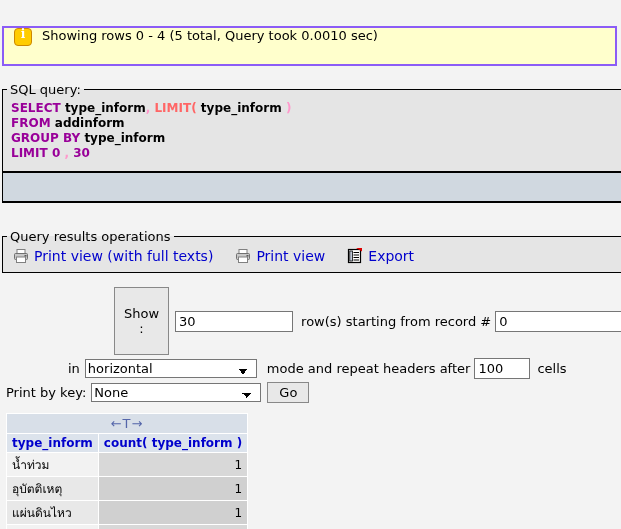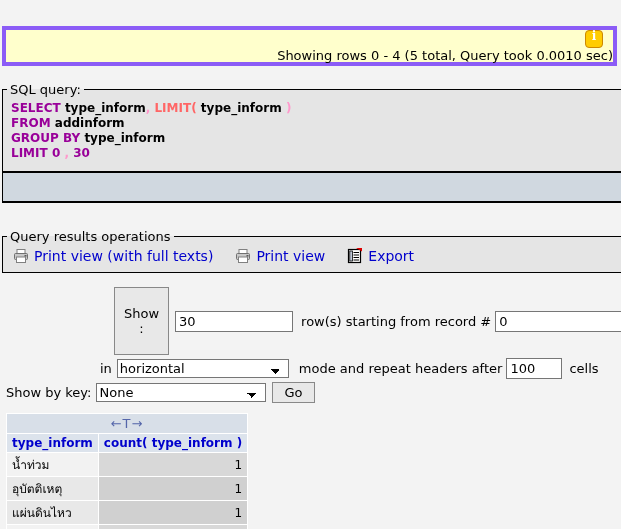--- a/index.html
+++ b/index.html
@@ -15,26 +15,25 @@
     color: #000000;
     overflow: hidden;
   }
 
   
   .notice-bar {
     margin: 26px 0 0 2px;
     width: 615px;
     box-sizing: border-box;
     background: #ffffcc;
-    border: 4px solid #8b5cf6;
+    border: 2px solid #8b5cf6;
     height: 40px;
     display: flex;
-    align-items: flex-end;
+    align-items: flex-start;
     padding-left: 10px;
-    flex-direction: column;
   }
   .info-icon {
     width: 16px;
     height: 16px;
     flex: 0 0 16px;
     background: #ffcc00;
     border: 1px solid #cc8800;
     border-radius: 4px;
     position: relative;
     margin-right: 10px;
@@ -126,21 +125,21 @@
     margin-top: 14px;
     padding-left: 0;
   }
   .form-row {
     display: flex;
     align-items: center;
     margin-bottom: 3px;
     font-size: 13px;
   }
   .row1 { padding-left: 114px; }
-  .row2 { padding-left: 100px; }
+  .row2 { padding-left: 68px; }
   .row3 { padding-left: 6px; }
 
   .btn {
     font-family: "DejaVu Sans", "Liberation Sans", sans-serif;
     font-size: 13px;
     background: #e8e8e8;
     border: 1px solid #888888;
     padding: 18px 9px;
     color: #000;
     cursor: pointer;
@@ -304,21 +303,21 @@
 
   <div class="form-row row2">
     <span class="lbl lbl-in">in</span>
     <select class="sel sel-mode" id="mode-select"><option>horizontal</option><option>horizontal (rotated headers)</option><option>vertical</option></select>
     <span class="lbl lbl-mode">mode and repeat headers after</span>
     <input type="text" class="txt txt-cells" value="100" style="">
     <span class="lbl lbl-cells">cells</span>
   </div>
 
   <div class="form-row row3">
-    <span class="lbl">Show by key:</span>
+    <span class="lbl">Print by key:</span>
     <select class="sel sel-sort" id="sort-select"><option>None</option></select>
     <button type="button" class="btn btn-go">Go</button>
   </div>
 
 </div>
 
 <div class="results-wrap">
   <table class="results">
     <thead>
       <tr class="sorttoggle-row">

